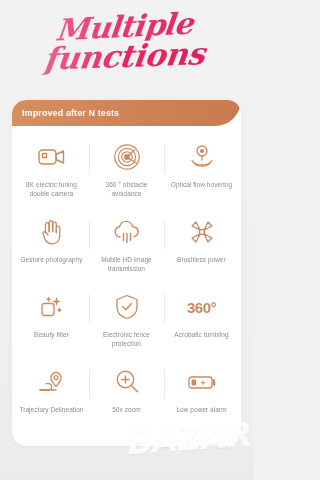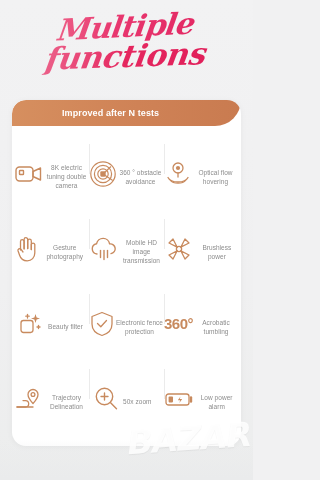--- a/index.html
+++ b/index.html
@@ -80,35 +80,34 @@
     border-bottom-right-radius: 26px;
     display: flex;
     align-items: center;
   }
   .banner-text {
     color: #ffffff;
     font-size: 9px;
     font-weight: bold;
     padding-left: 10px;
     letter-spacing: 0.1px;
-    margin-left: 40px;
   }
 
   .grid {
     padding: 6px 2px 0 2px;
   }
   .row {
     display: flex;
     height: 75px;
   }
   .cell {
     flex: 1 1 0;
     position: relative;
     display: flex;
-    flex-direction: row;
+    flex-direction: column;
     align-items: center;
     justify-content: flex-start;
     padding-top: 8px;
   }
   .cell + .cell::before {
     content: "";
     position: absolute;
     left: 0;
     top: 12px;
     width: 1px;

